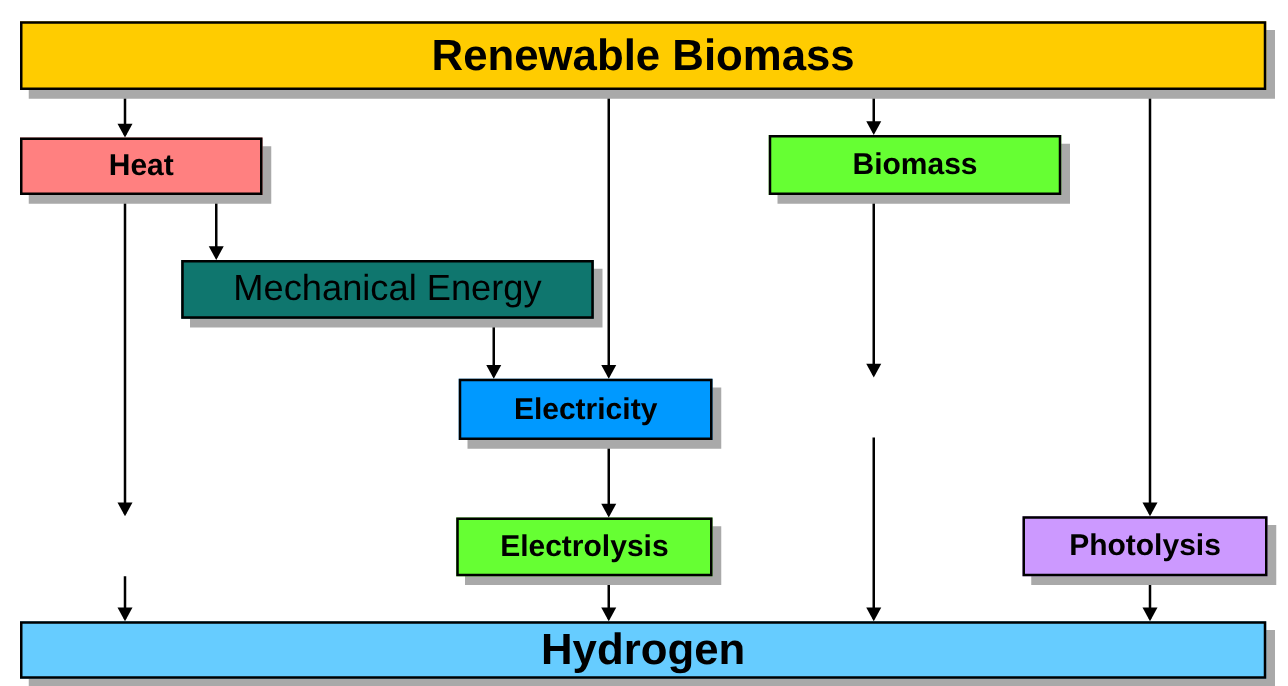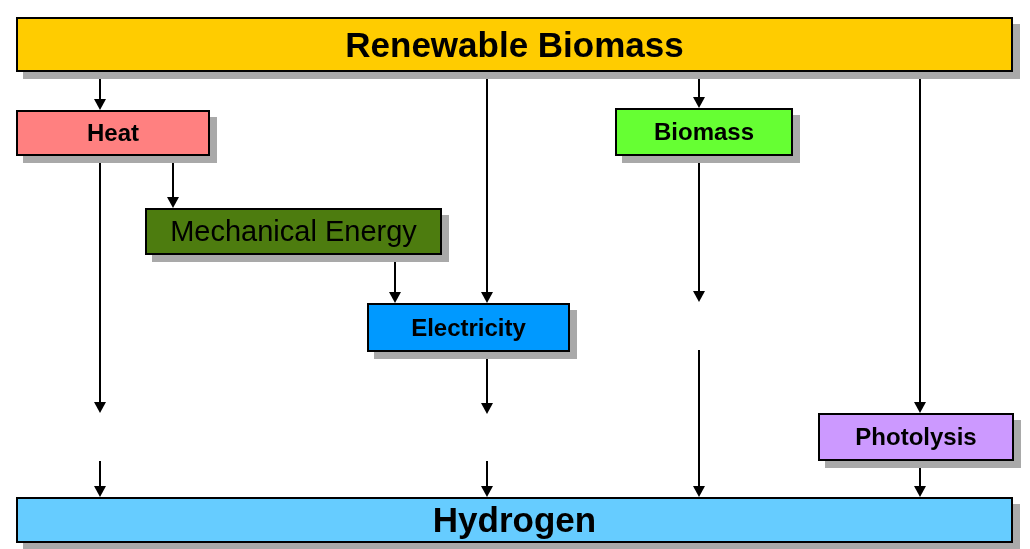--- a/index.html
+++ b/index.html
@@ -100,34 +100,37 @@
     </div>
 
   <div class="node big" style="left: 16px; top: 17px; width: 997px; height: 55px; background: rgb(255, 204, 0); color: rgb(0, 0, 0);">
     <span>Renewable Biomass</span>
   </div>
 
   <div class="node" style="left: 16px; top: 110px; width: 194px; height: 46px; background: rgb(255, 128, 128); color: rgb(0, 0, 0);">
     <span>Heat</span>
   </div>
 
-  <div class="node" style="left: 615px; top: 108px; width: 178px; height: 48px; background: rgb(102, 255, 51); color: rgb(0, 0, 0); align-items: center;">
+  <div class="node" style="left: 615px; top: 108px; width: 234px; height: 48px; background: rgb(102, 255, 51); color: rgb(0, 0, 0); align-items: center;">
     <span>Biomass</span>
   </div>
 
-  <div class="node reg" style="left: 145px; top: 208px; width: 297px; height: 47px; background: #4d7c0f; color: rgb(0, 0, 0);">
+  <div class="node reg" style="left: 145px; top: 208px; width: 330px; height: 47px; background: #0f766e; color: rgb(0, 0, 0);">
     <span>Mechanical Energy</span>
   </div>
 
   <div class="node" style="left: 367px; top: 303px; width: 203px; height: 49px; background: rgb(0, 153, 255); color: rgb(0, 0, 0);">
     <span>Electricity</span>
   </div>
 
 
 
+  <div class="node" style="left: 365px; top: 414px; width: 205px; height: 47px; background: rgb(102, 255, 51); color: rgb(0, 0, 0);">
+    <span>Electrolysis</span>
+  </div>
 
   <div class="node" style="left: 818px; top: 413px; width: 196px; height: 48px; background: rgb(204, 153, 255); color: rgb(0, 0, 0);">
     <span>Photolysis</span>
   </div>
 
   <div class="node big" style="left: 16px; top: 497px; width: 997px; height: 46px; background: rgb(102, 204, 255); color: rgb(0, 0, 0);">
     <span>Hydrogen</span>
   </div>
 
 </div>

